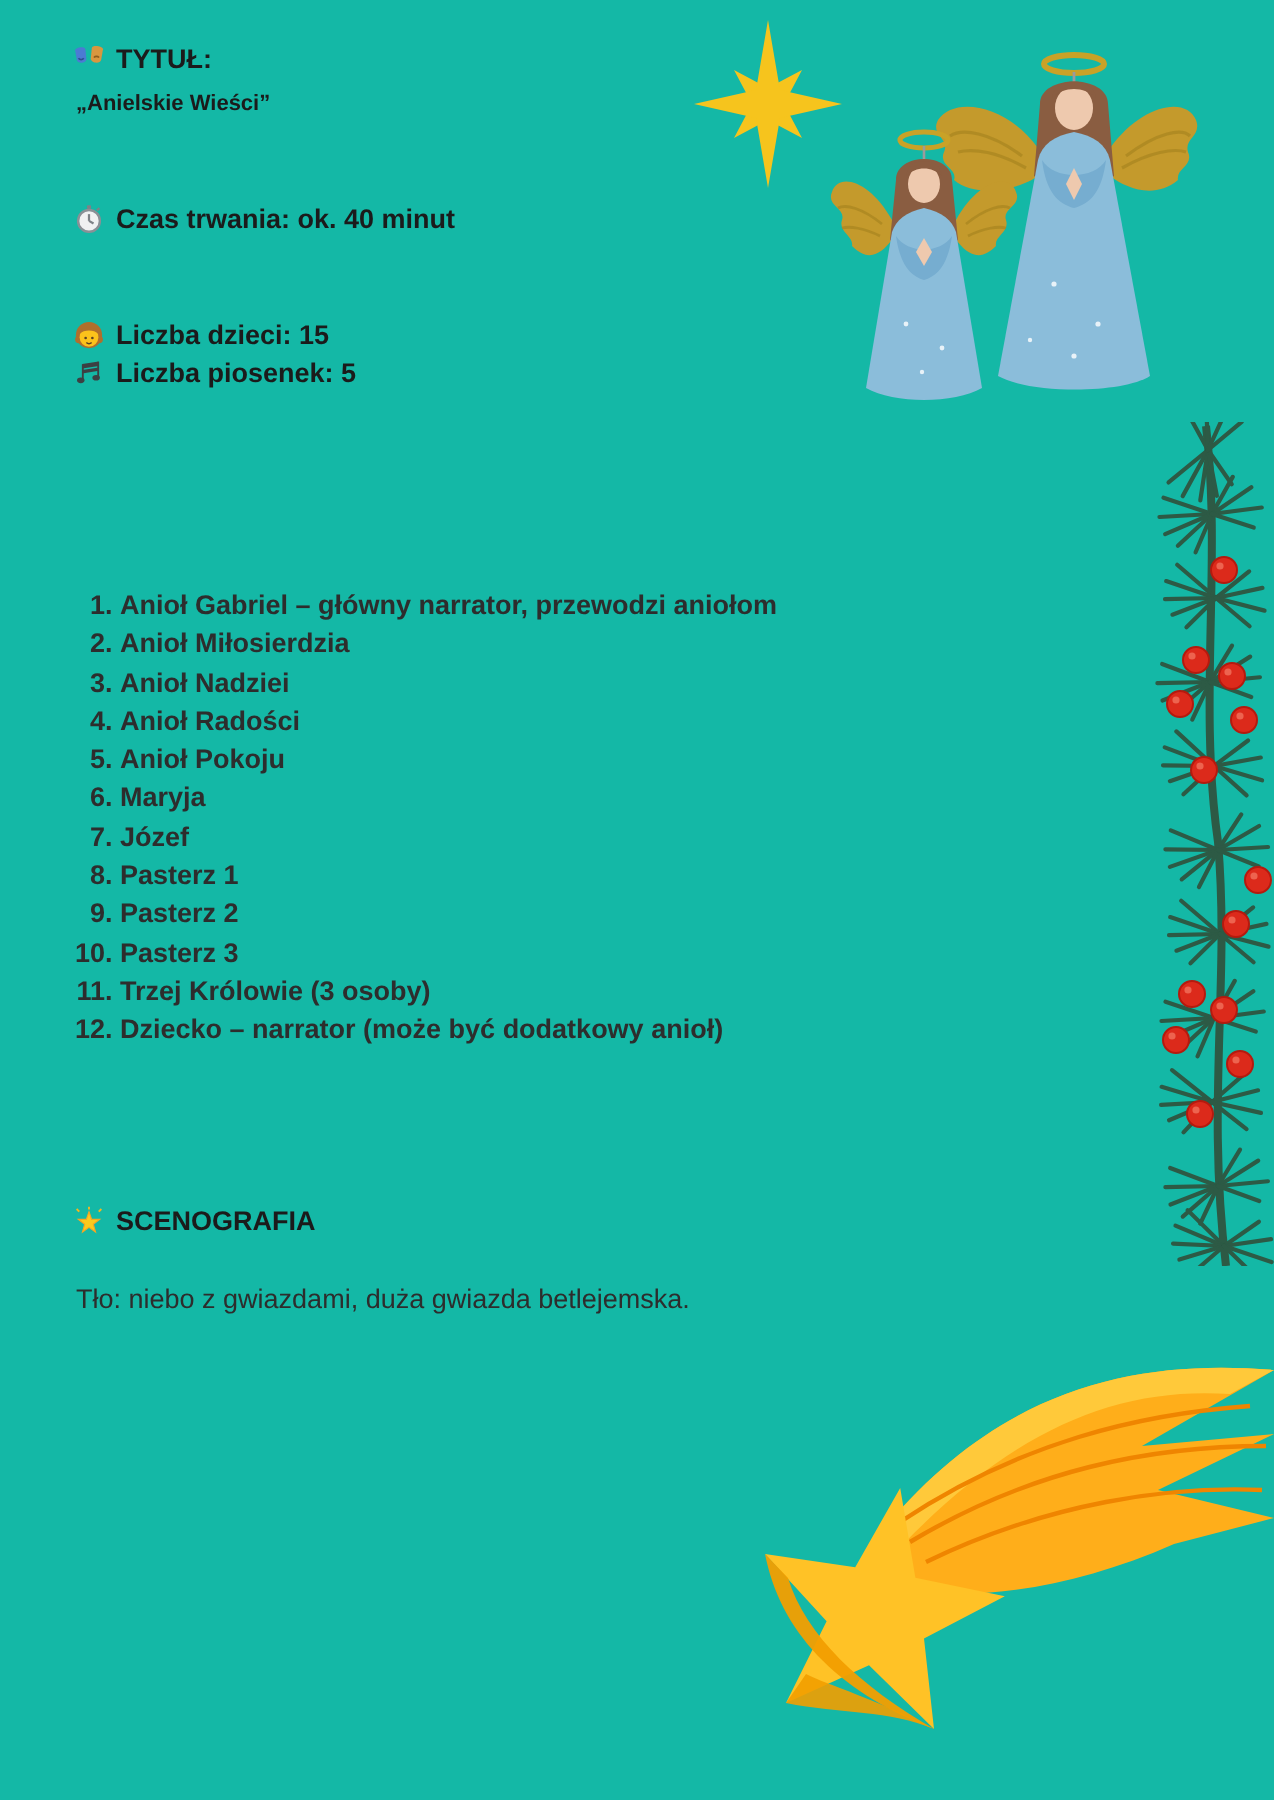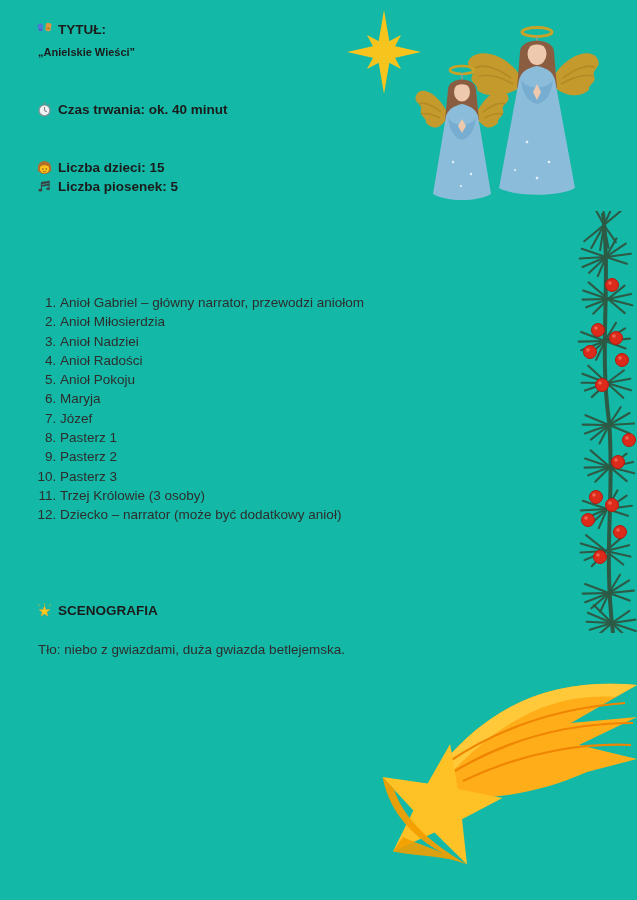--- a/index.html
+++ b/index.html
@@ -18,21 +18,21 @@
   .title-row   { top:21px; }
   .title-line2 { position:absolute; left:38px; top:46px; font-weight:bold;
                  font-size:11px; color:#1b1b1b; white-space:nowrap; }
   .meta-0 { top:101px; }
   .meta-1 { top:139px;margin-top:20px; }
   .meta-2 { top:178px; }
   .cast-head  { top:236px; }
   .scene-head { top:582px;margin-top:20px; }
   ol.cast-list {
     position:absolute; left:36px; top:293px; margin:0; padding:0 0 0 24px;
-    font-size:13.5px; line-height:19.3px; color:#2d2d2d;
+    font-size:13.5px; line-height:19.3px; color:#2d2d2d;font-weight:bold;
   }
   .para { position:absolute; left:38px; top:640px; font-size:13.5px;
           line-height:19.2px; color:#2d2d2d; white-space:nowrap; }
   .art { position:absolute; }
   .art-bethlehem { left:341px; top:9px; }
   .art-angels    { left:415px; top:22px; }
   .art-pine      { left:563px; top:211px; }
   .art-comet     { left:375px; top:673px; }
 </style>
 </head>

